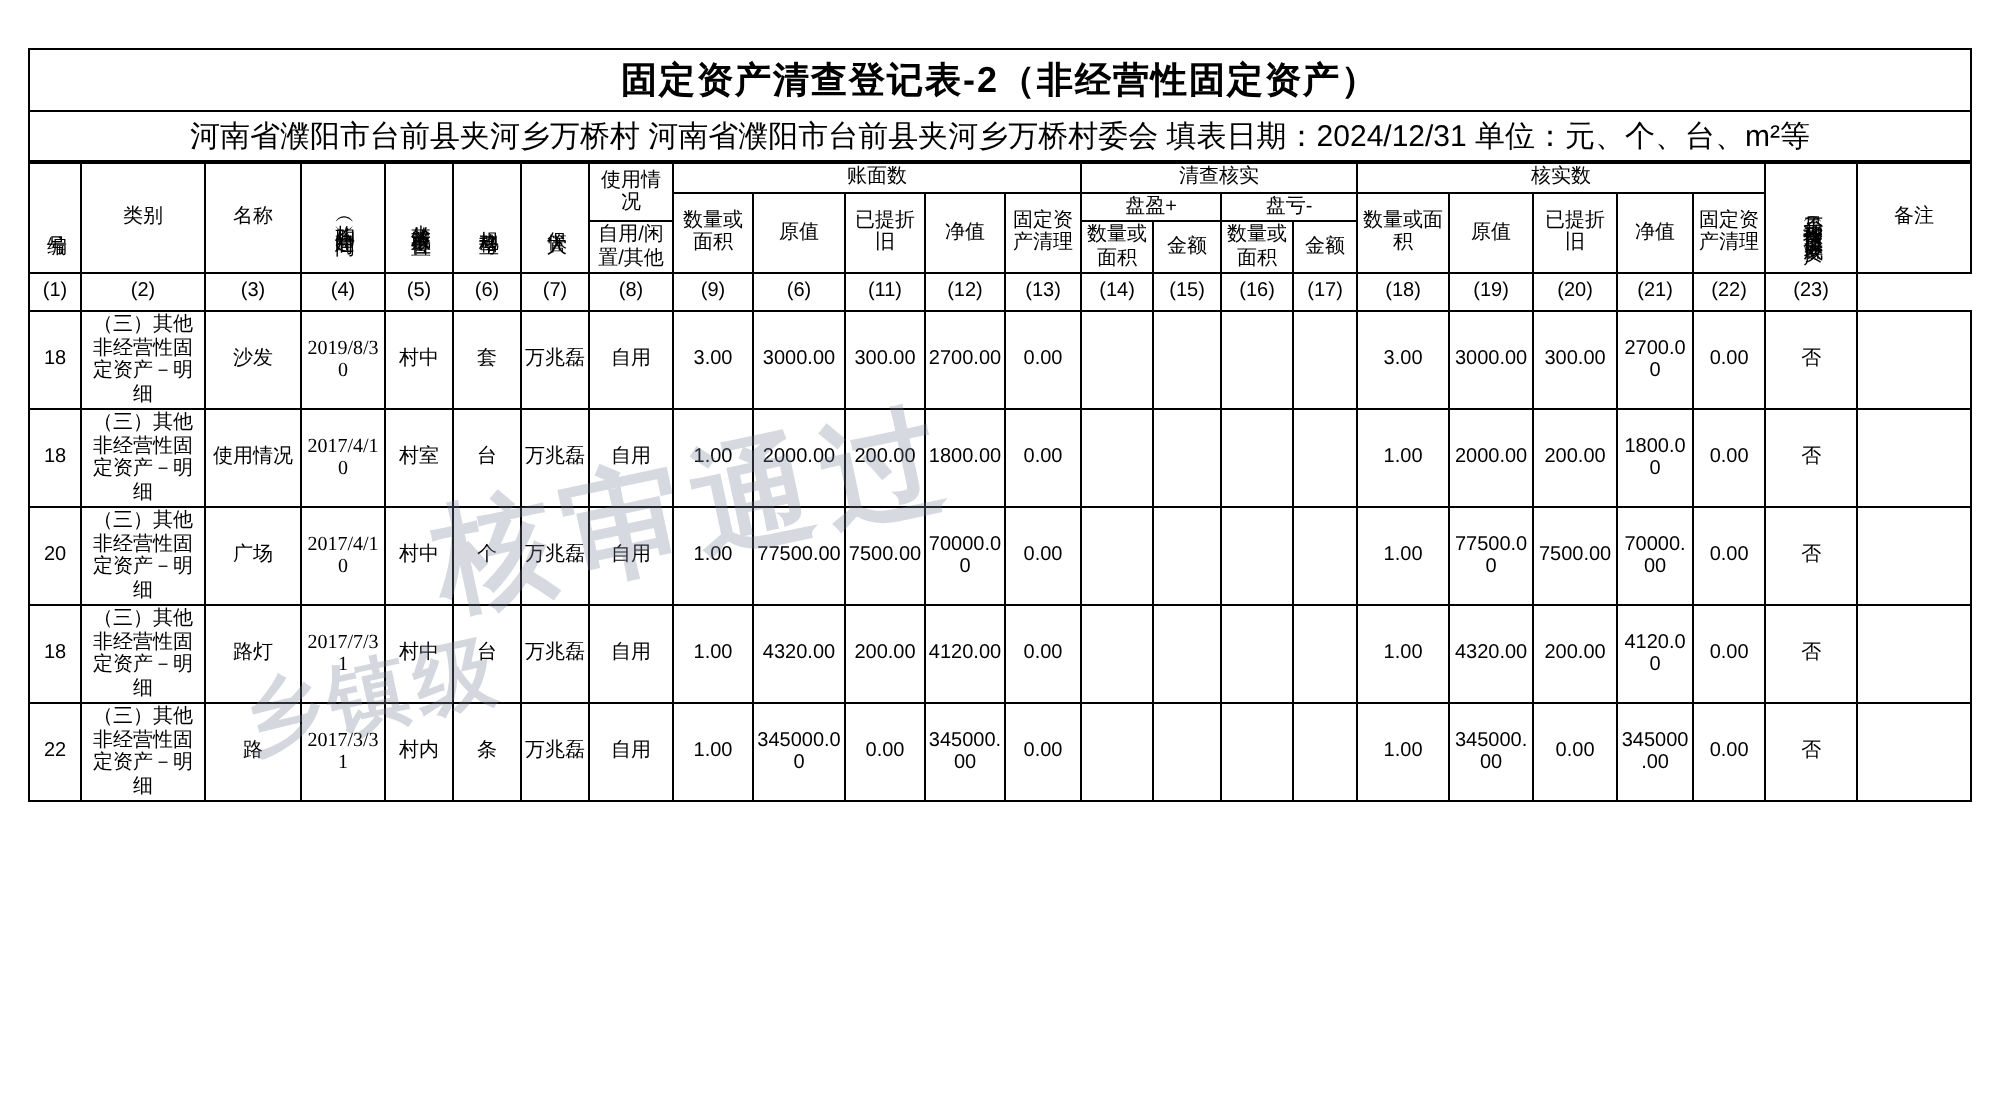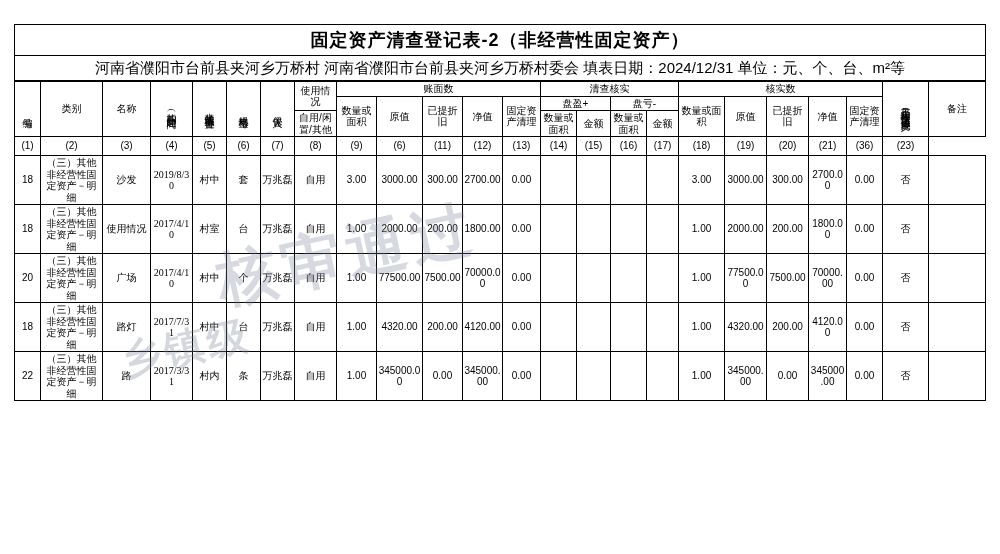--- a/index.html
+++ b/index.html
@@ -180,21 +180,21 @@
         <td>(12)</td>
         <td>(13)</td>
         <td>(14)</td>
         <td>(15)</td>
         <td>(16)</td>
         <td>(17)</td>
         <td>(18)</td>
         <td>(19)</td>
         <td>(20)</td>
         <td>(21)</td>
-        <td>(36)</td>
+        <td>(22)</td>
         <td>(23)</td>
       </tr>
     </thead>
 
     <tbody id="tbody">
         <tr class="data-row">
           <td class="">18</td>
           <td class="cell-left">（三）其他非经营性固定资产－明细</td>
           <td class="cell-left">沙发</td>
           <td class="cell-left">2019/8/30</td>

